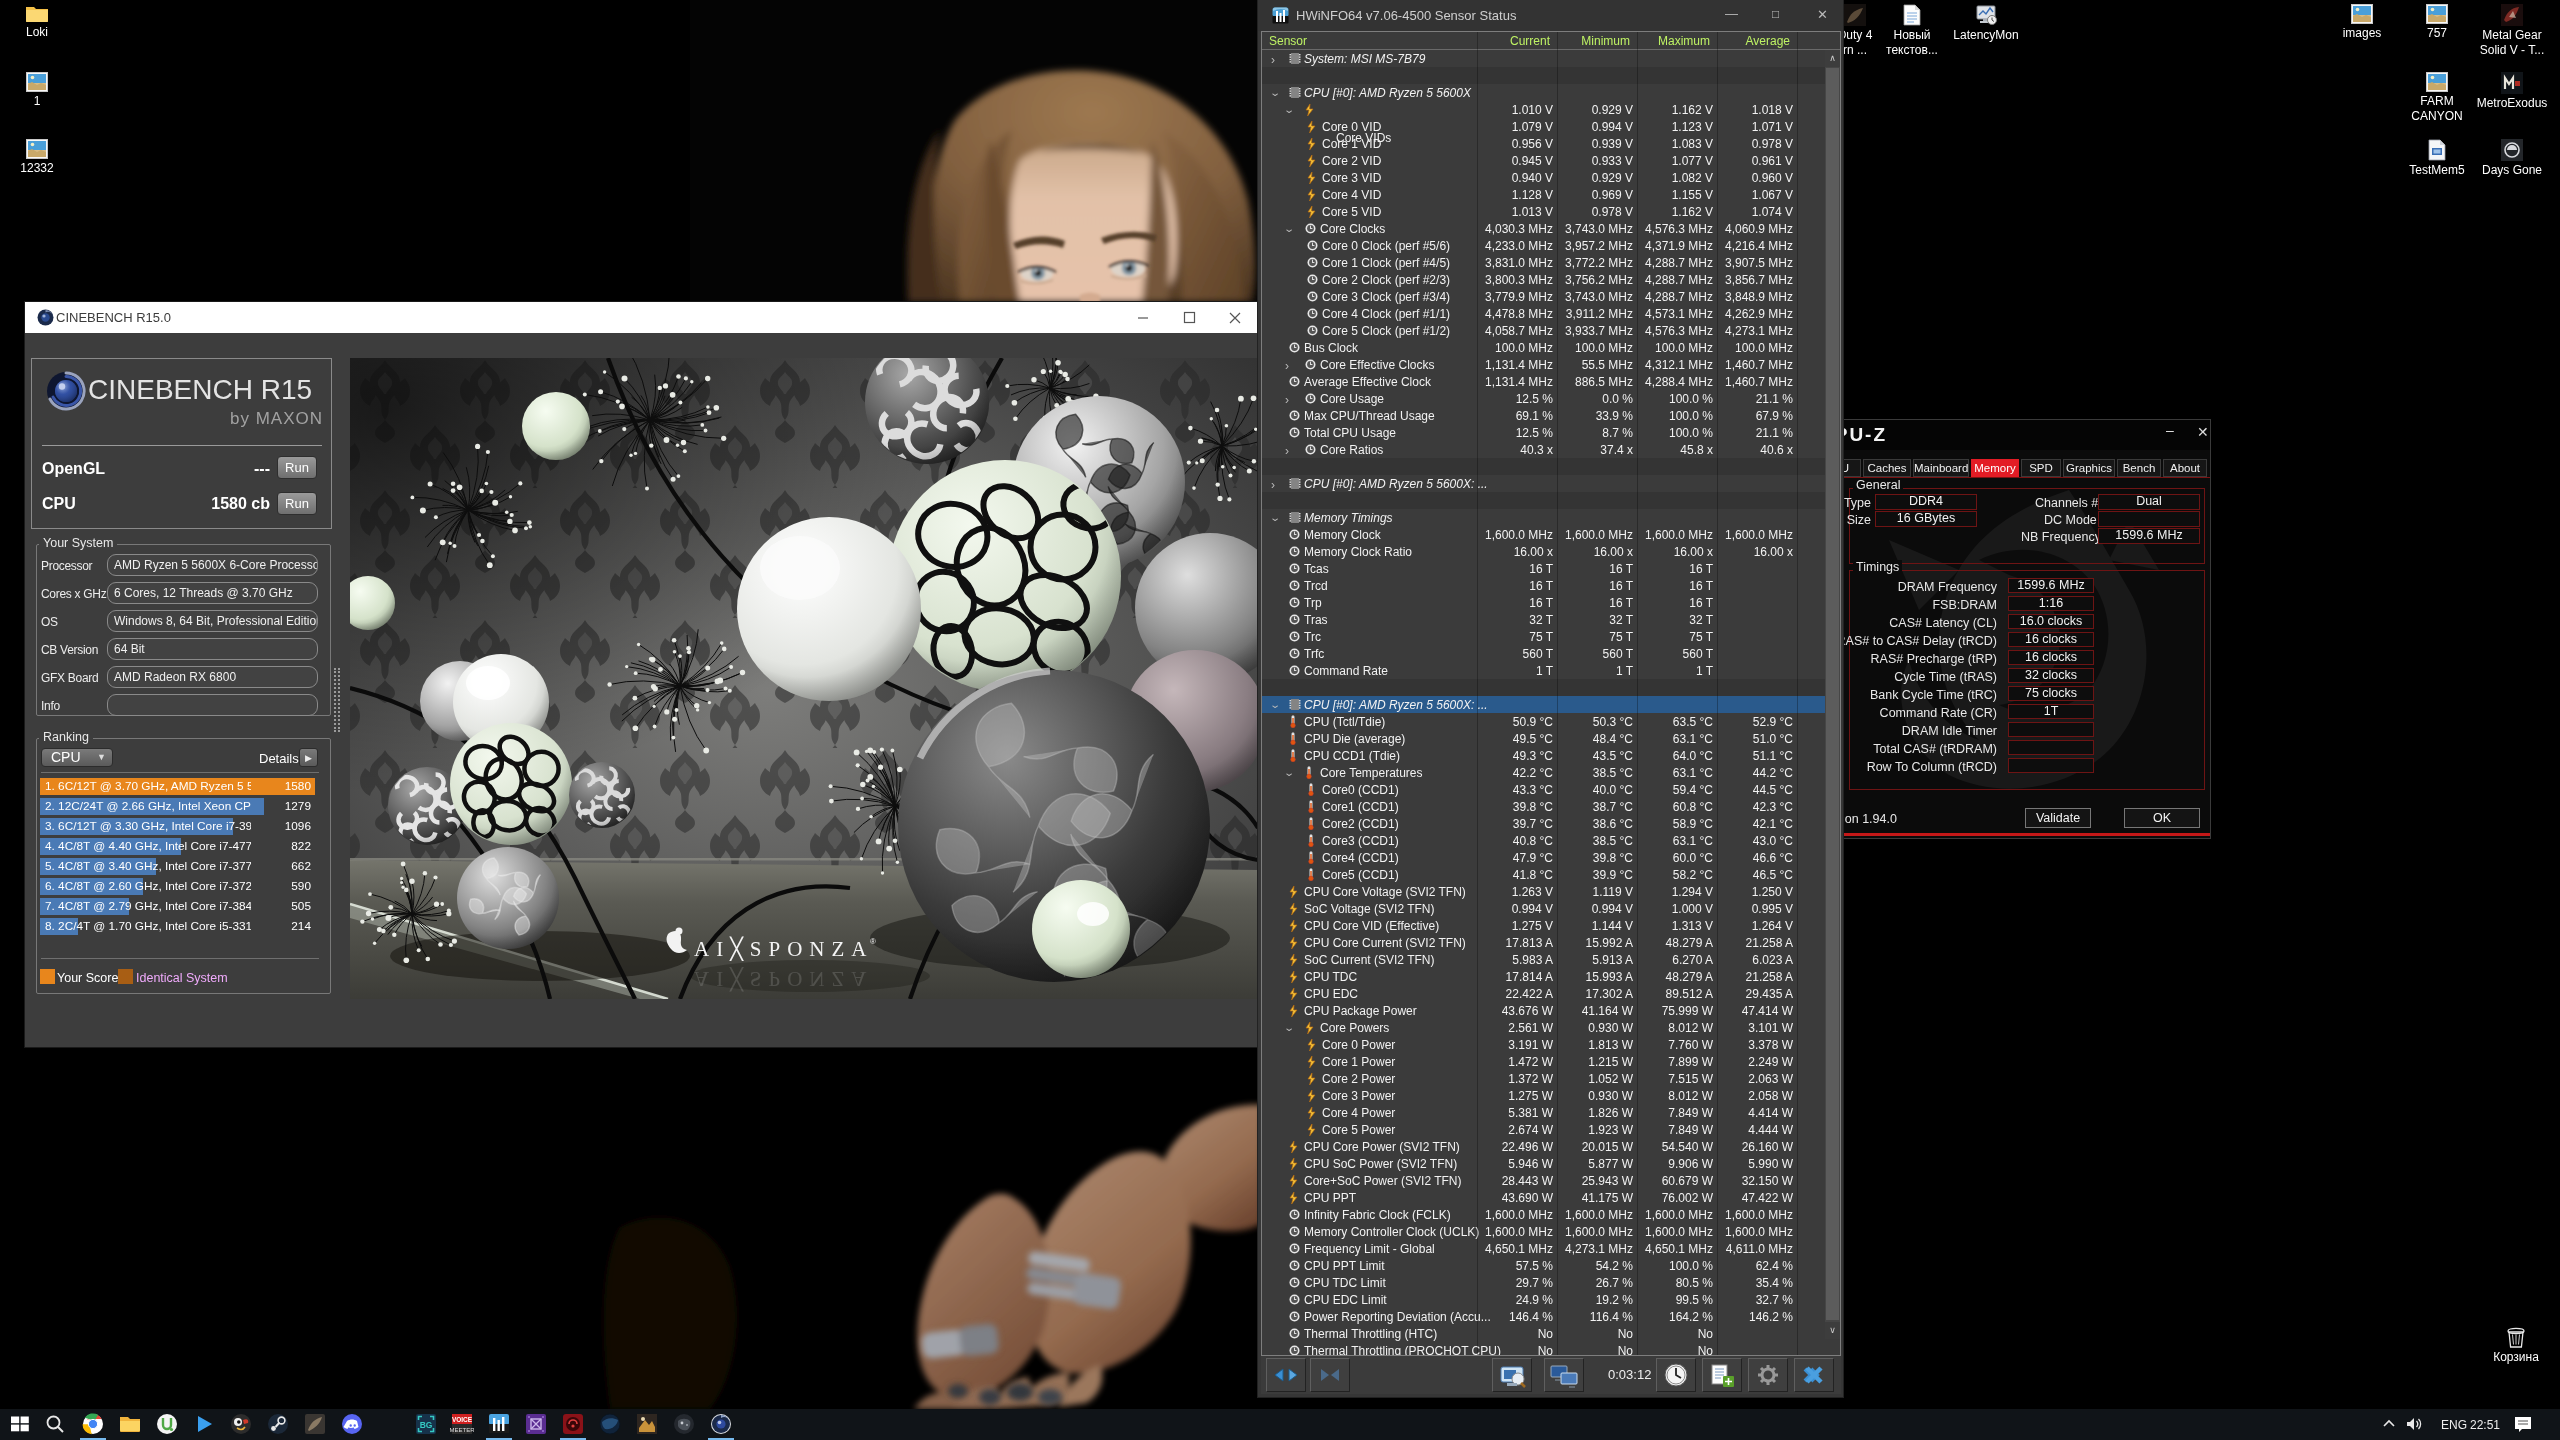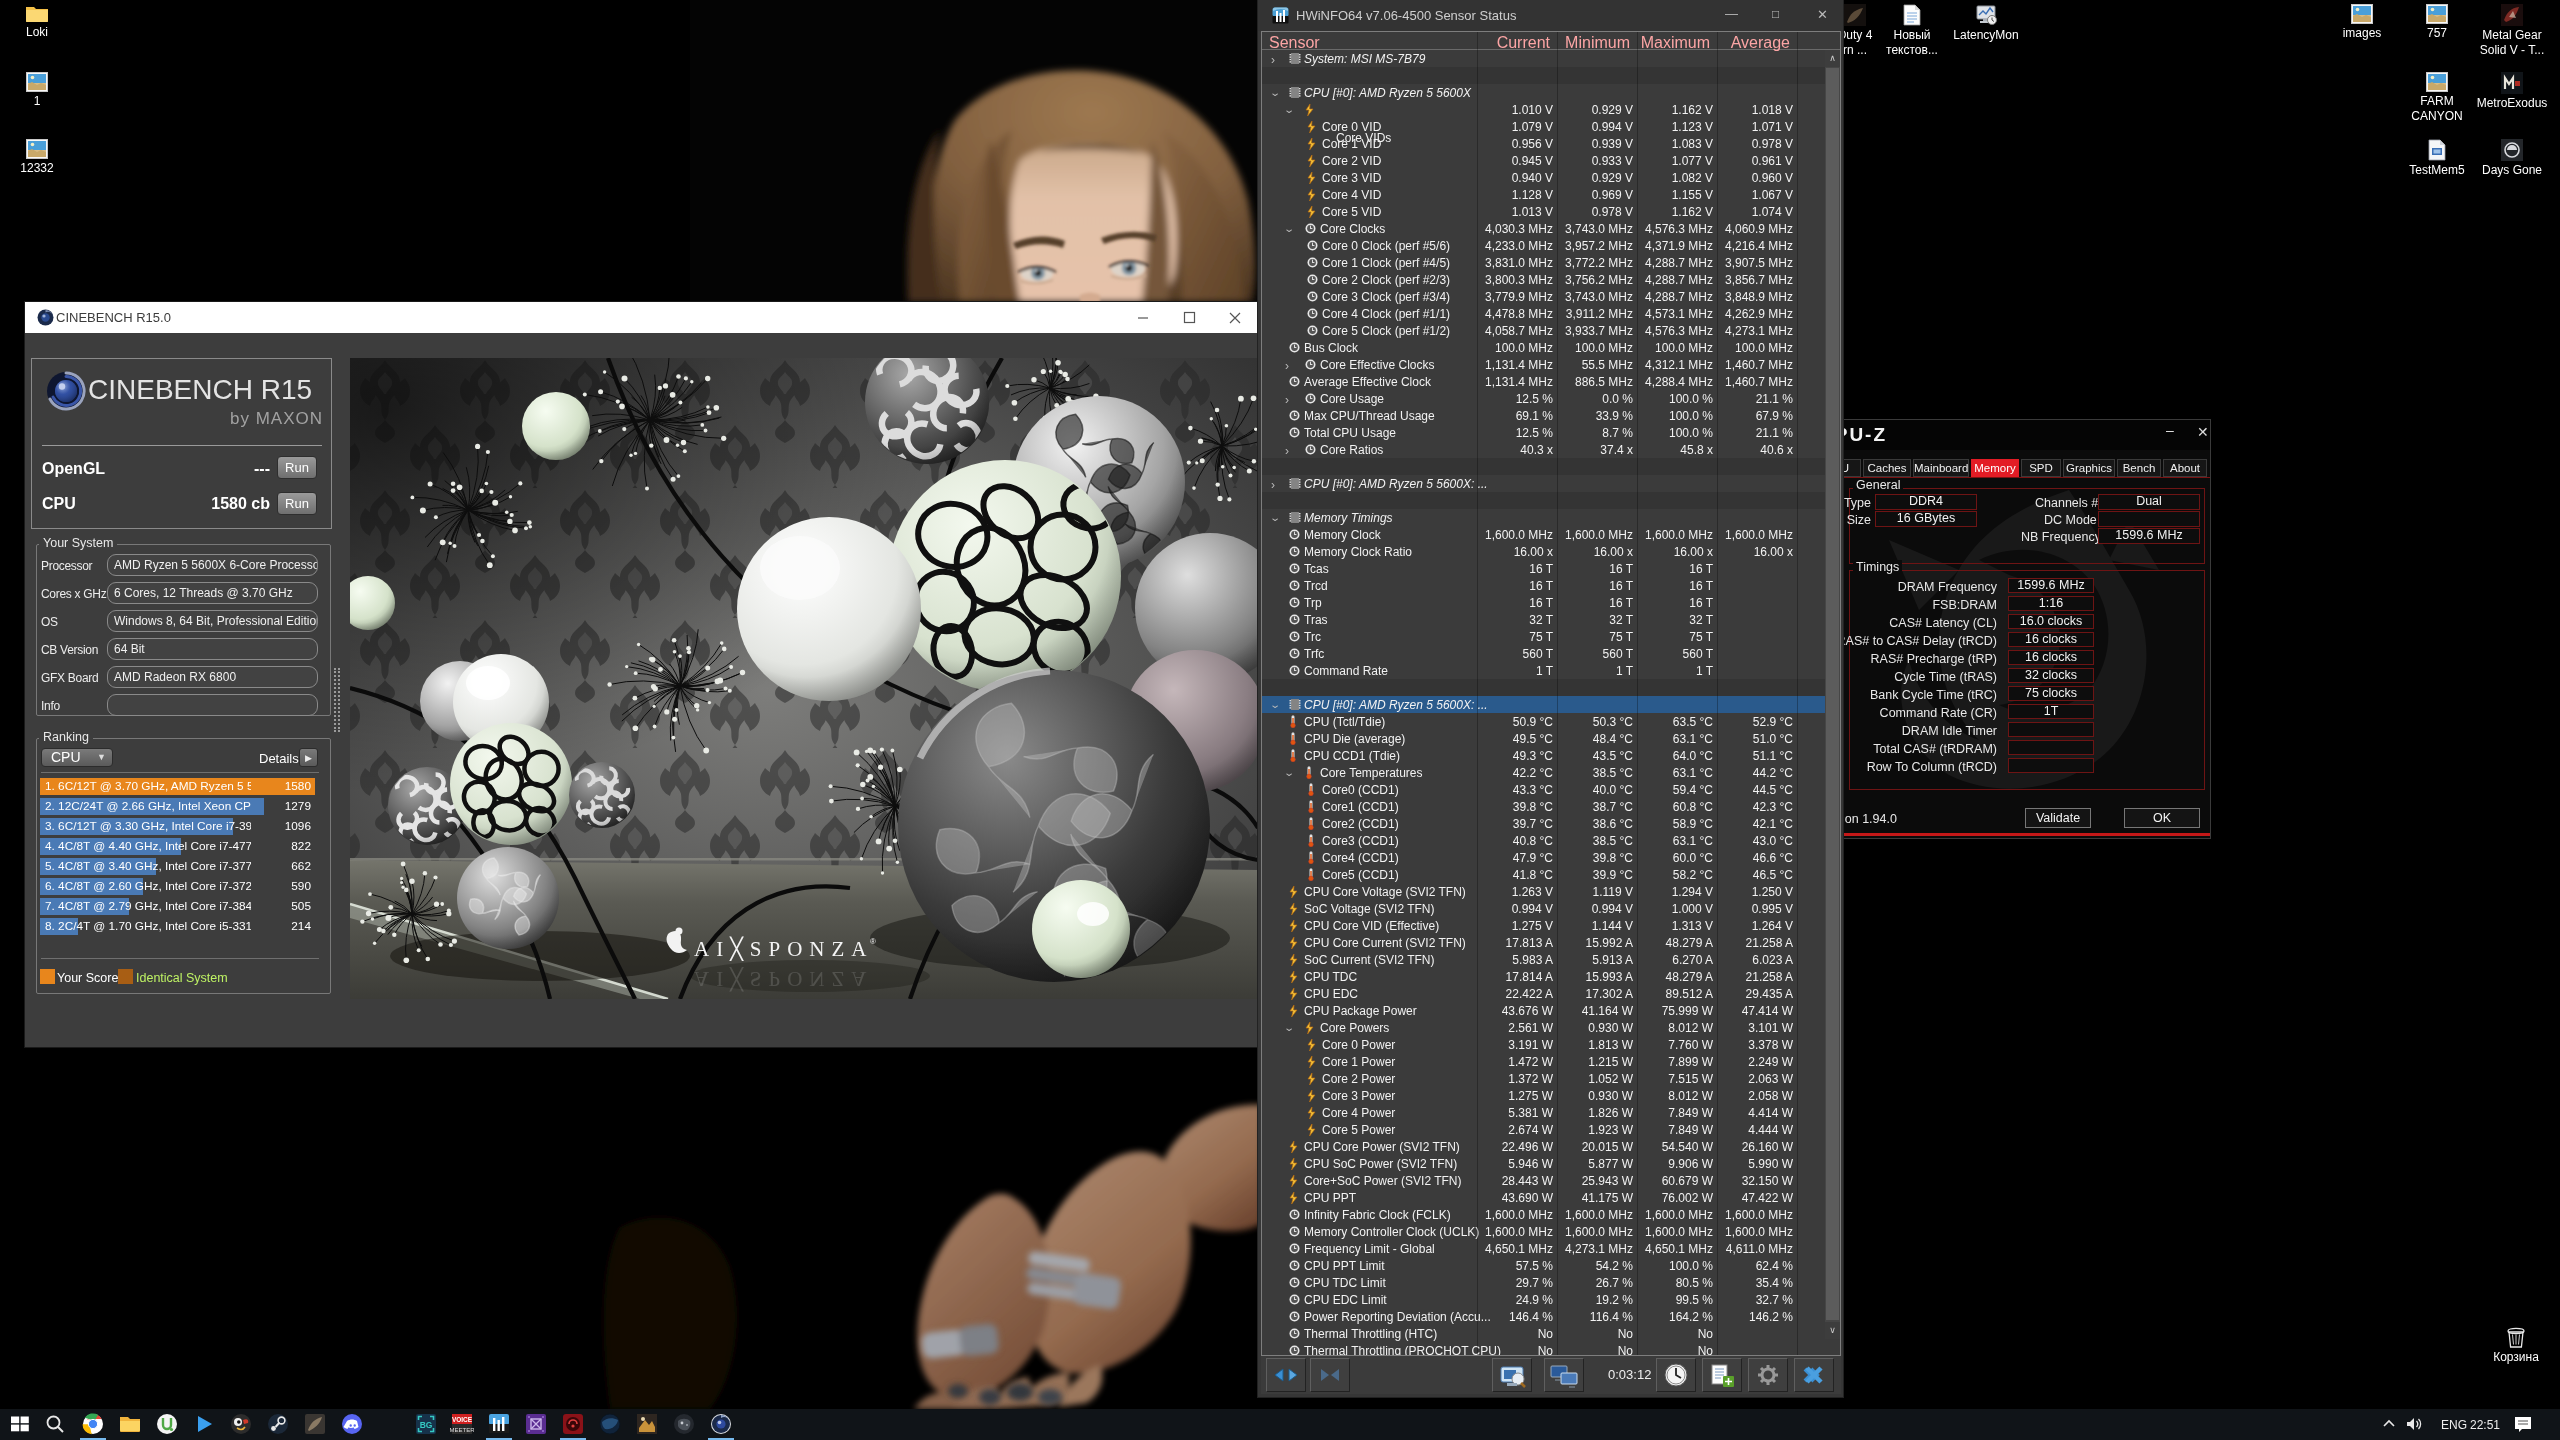--- a/index.html
+++ b/index.html
@@ -36,21 +36,21 @@
 .rtxt{position:absolute;left:5px;top:1px;}
 .rscore{position:absolute;top:1px;width:60px;text-align:right;}
 #cine .bb{position:absolute;left:0;top:697px;width:100%;height:48px;background:#3f3e3e;}
 
 #hw{left:1258px;top:0;width:585px;height:1397px;background:#363636;z-index:20;box-shadow:0 0 0 1px #222;}
 #hw .tb{position:absolute;left:0;top:0;width:100%;height:31px;background:#333;}
 #hw .tt{position:absolute;left:38px;top:8px;font-size:13px;color:#cfcfcf;}
 #hwtbl{position:absolute;left:3px;top:31px;width:580px;height:1325px;background:#3b3b3b;
   border:1px solid #7e7e7e;overflow:hidden;}
 #hwhead{position:absolute;left:0;top:0;width:100%;height:18px;background:#3b3b3b;border-bottom:1px solid #6a6a6a;}
-.hcol{position:absolute;top:2px;font-size:16px;color:#fca5a5;}
+.hcol{position:absolute;top:2px;font-size:12px;color:#bef264;}
 .hrow{position:absolute;left:0;width:566px;height:17px;font-size:12px;color:#f2f2f2;}
 .hrow.sel{background:#2a5a8c;}
 .hlab{position:absolute;top:2px;white-space:nowrap;}
 .hval{position:absolute;top:2px;text-align:right;white-space:nowrap;}
 .hexp{position:absolute;top:3px;color:#b8b8b8;font-size:10px;}
 .hsep{position:absolute;top:0;width:1px;height:1325px;background:rgba(0,0,0,0.28);}
 .hwsb{position:absolute;right:0px;top:18px;width:15px;height:1289px;background:#464646;}
 #hwbar{position:absolute;left:3px;top:1356px;width:580px;height:38px;background:#3b3b3b;}
 .hbtn{position:absolute;top:2px;width:40px;height:34px;background:#3f3f3f;border:1px solid #5f5f5f;
   border-right-color:#222;border-bottom-color:#222;}
@@ -902,21 +902,21 @@
       </div>
       <div class="rrow" style="top:616px;width:288px;">
         <div class="rbar" style="width:38px;background:#4a7ab5;"></div>
         <span class="rtxt" style="color:#fff;max-width:206px;overflow:hidden;display:inline-block;white-space:nowrap;">8. 2C/4T @ 1.70 GHz,  Intel Core i5-3317U CPU</span>
         <span class="rscore" style="left:211px;">214</span>
       </div>
       <div class="abs" style="left:16px;top:656px;width:278px;height:1px;background:#6f6f6f;"></div>
       <div class="abs" style="left:15px;top:667px;width:15px;height:15px;background:#e8861c;"></div>
       <span class="abs" style="left:32px;top:669px;font-size:12.5px;color:#fff;">Your Score</span>
       <div class="abs" style="left:93px;top:667px;width:15px;height:15px;background:#a85e14;"></div>
-      <span class="abs" style="left:111px;top:669px;font-size:12.5px;color:#bef264;">Identical System</span>
+      <span class="abs" style="left:111px;top:669px;font-size:12.5px;color:#f0abfc;">Identical System</span>
     </div>
     <div id="hw" class="win">
       <div class="tb">
         <svg class="abs" style="left:14px;top:7px" width="17" height="17" viewBox="0 0 17 17">
           <rect x="0.5" y="0.5" width="16" height="9" rx="2" fill="#4a9fd4"></rect>
           <rect x="0.5" y="9" width="16" height="7.5" rx="1" fill="#101010"></rect>
           <path d="M1 4 q8 -4 15 0 v-2 a2 2 0 0 0 -2 -1.5 h-11 a2 2 0 0 0 -2 1.5 Z" fill="#9fd0ea" opacity="0.8"></path>
           <g fill="#fff">
             <rect x="4" y="4" width="2" height="11"></rect>
             <rect x="7.5" y="6" width="2" height="9"></rect>

